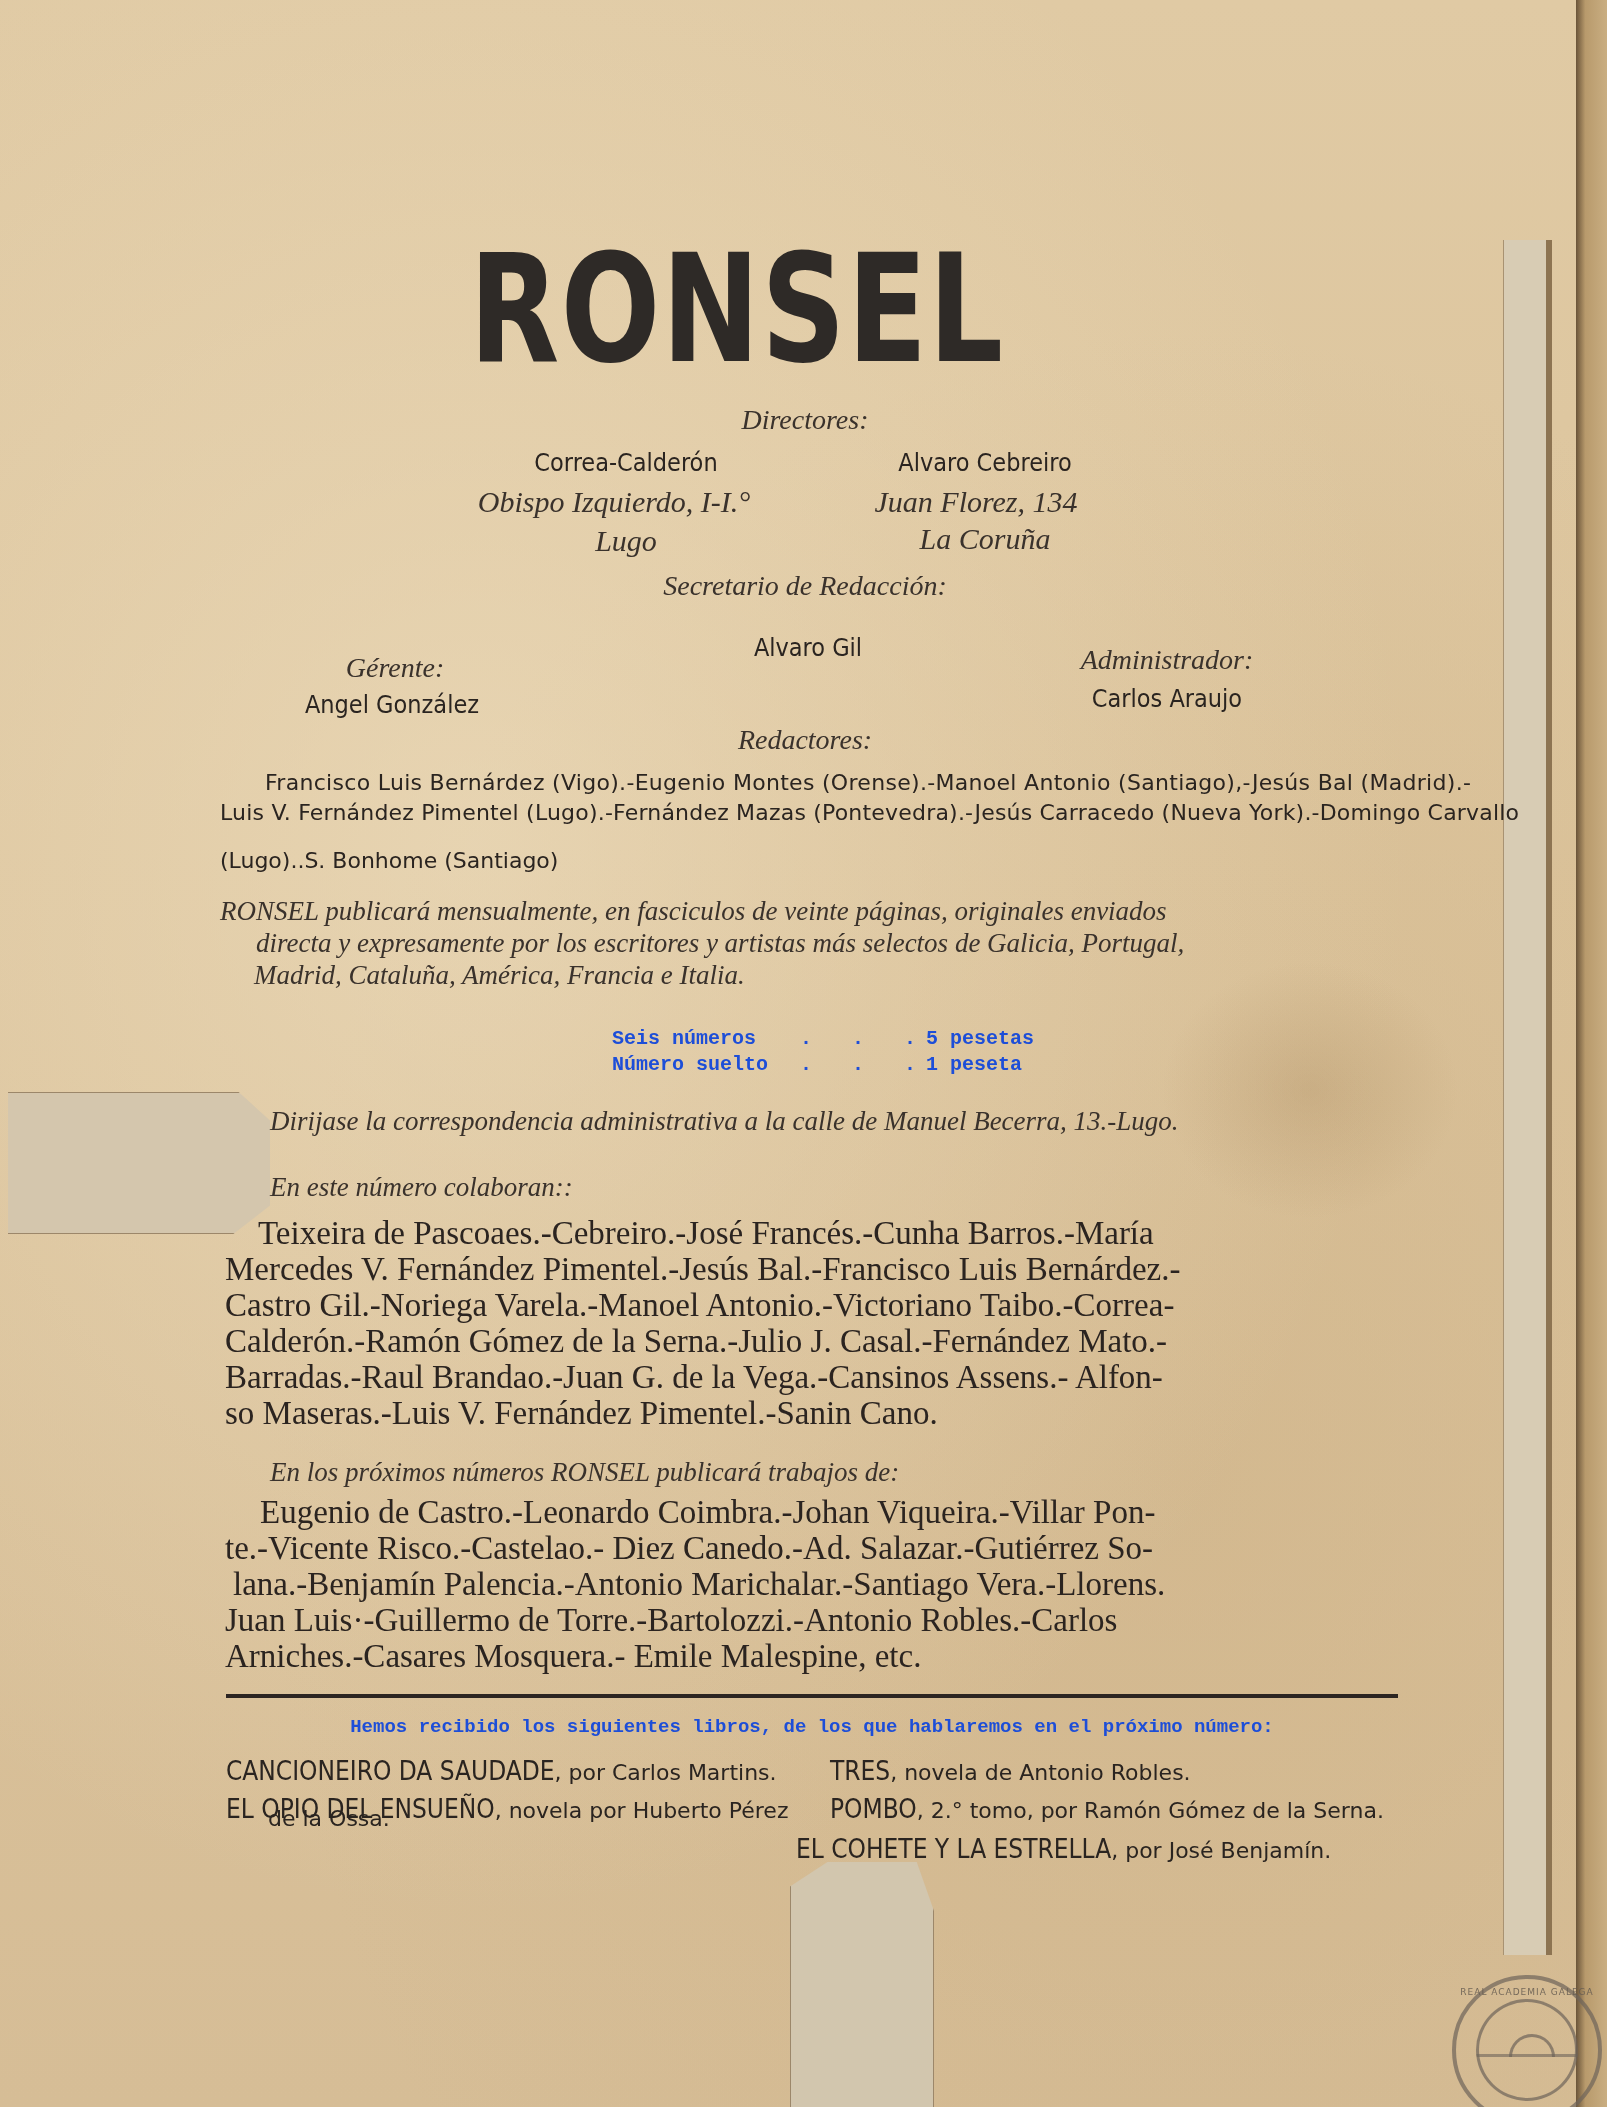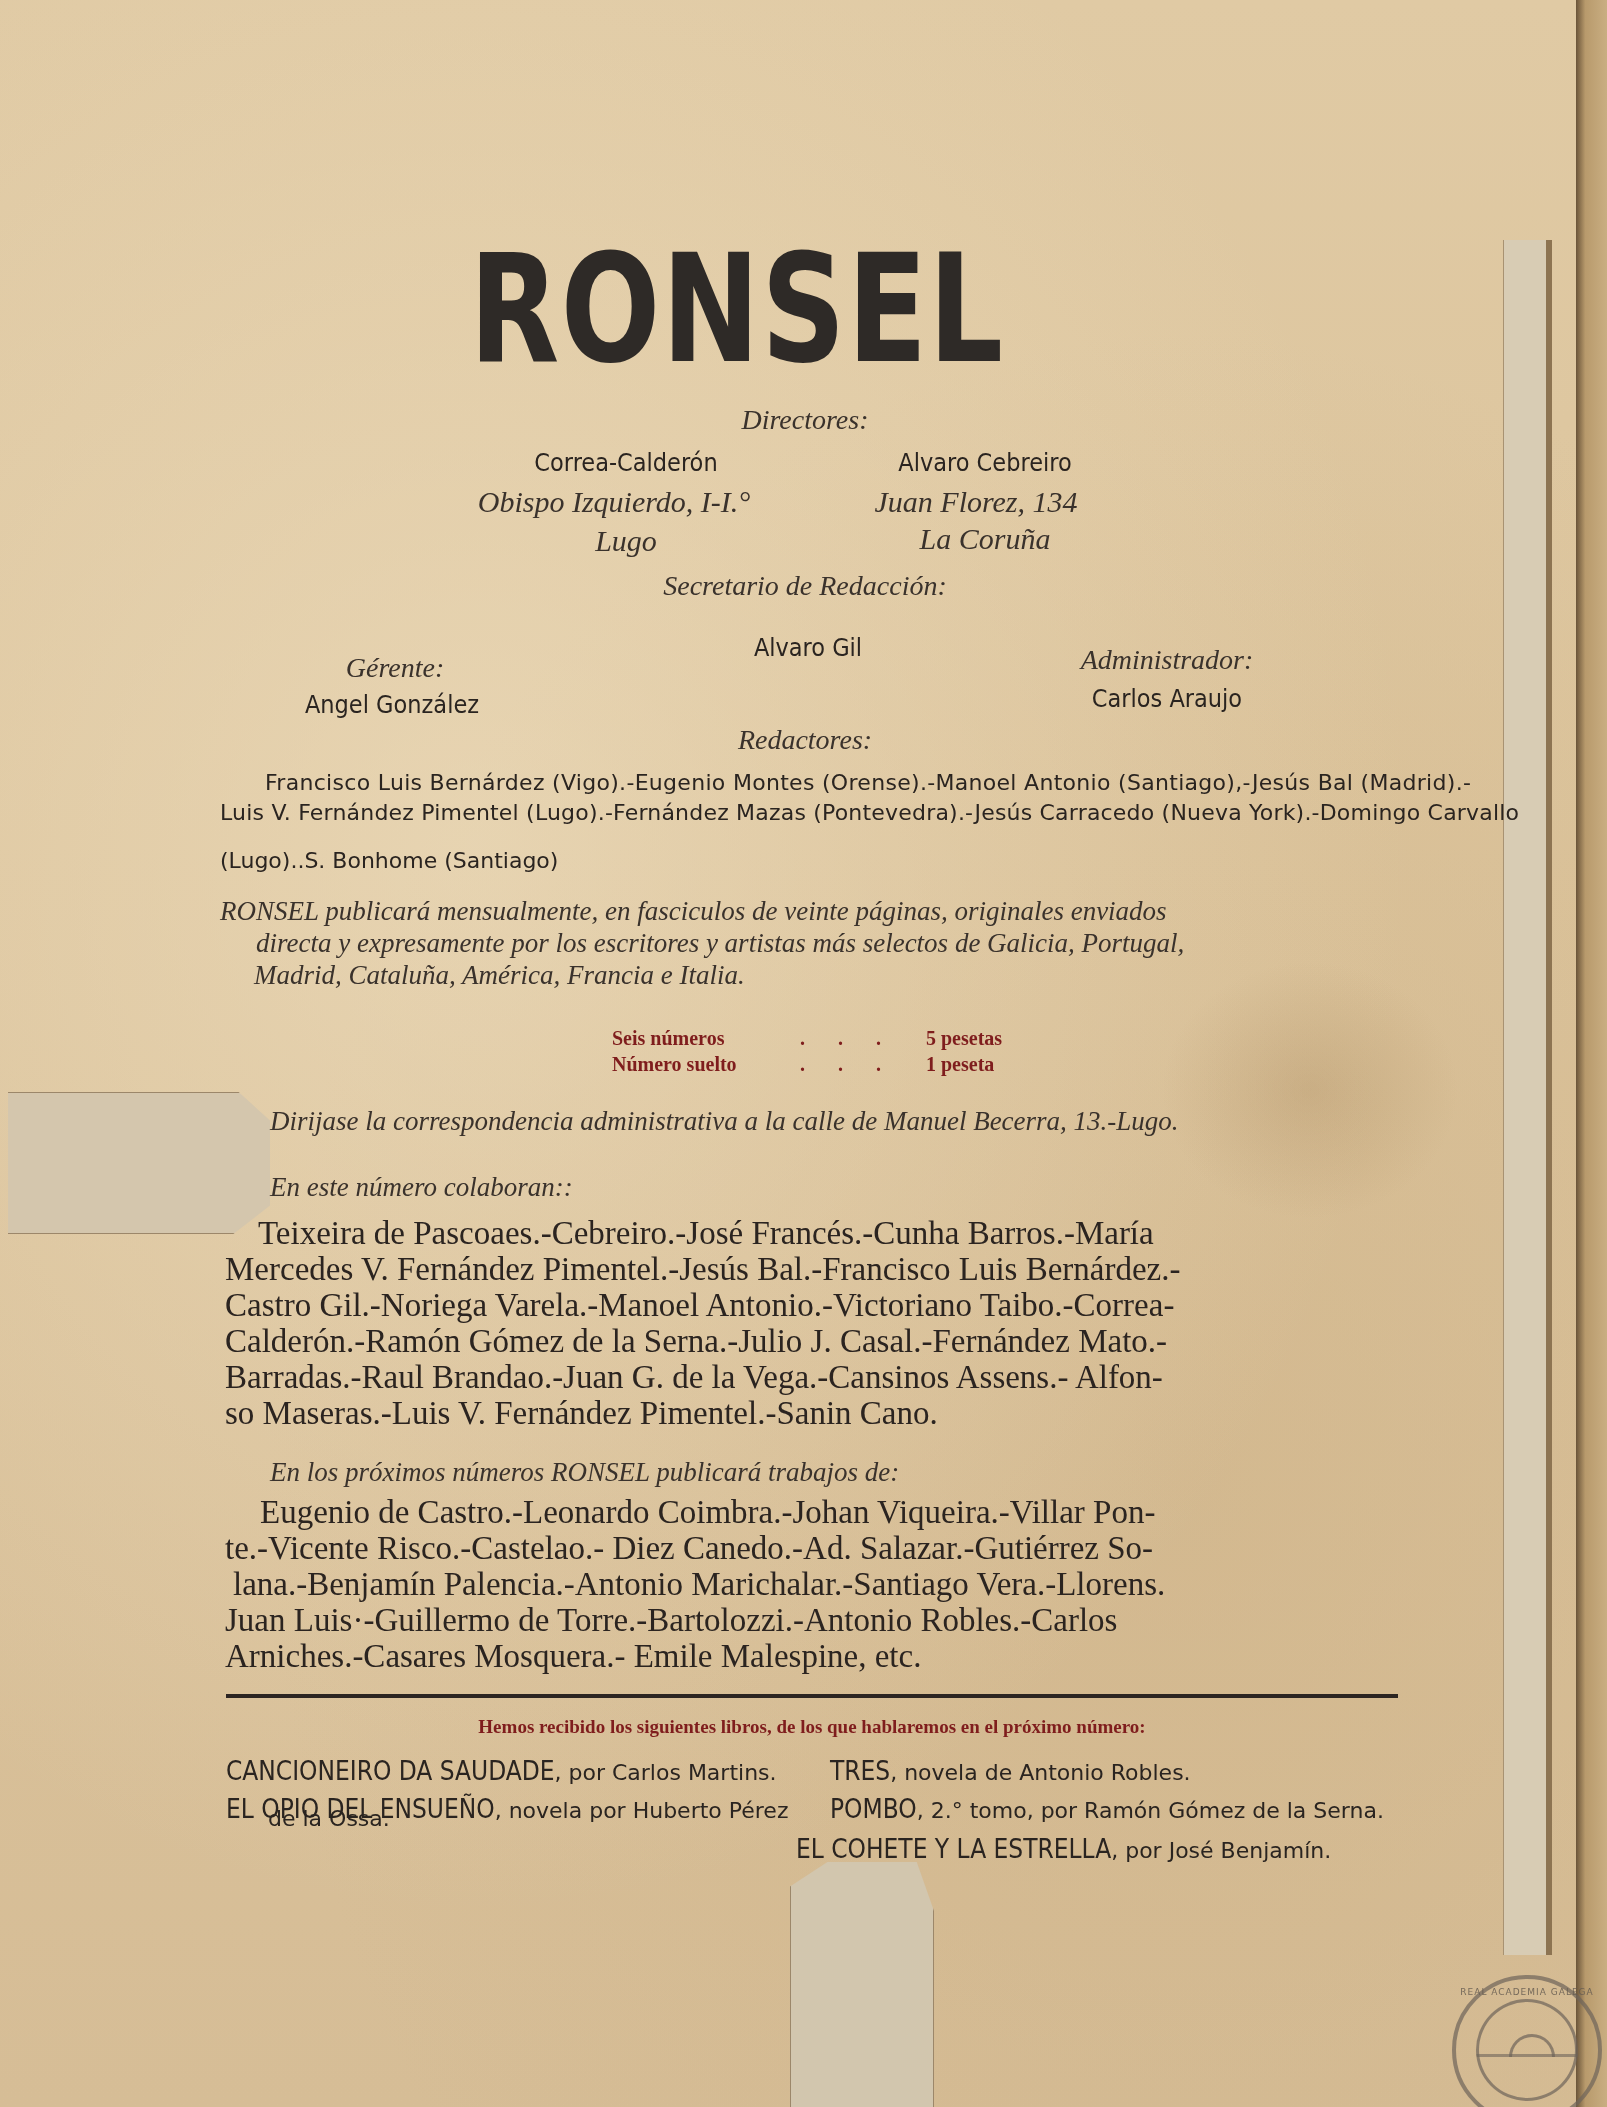--- a/index.html
+++ b/index.html
@@ -46,21 +46,21 @@
     display:flex; align-items:center; justify-content:center;
     font-family:"DejaVu Sans", sans-serif; font-weight:bold;
     font-size:150px; letter-spacing:2px; color:#2e2a27;
     transform:scaleX(0.78); transform-origin:left center;
     line-height:1;
   }
   .it { font-family:"Liberation Serif", serif; font-style:italic; font-size:28px; color:#3a322c; }
   .deco { font-family:"DejaVu Sans Condensed","DejaVu Sans", sans-serif; font-size:25px; color:#2a2420; transform-origin:center; }
   .deco-sm { font-family:"DejaVu Sans", sans-serif; font-size:22px; color:#2a2420; }
   .serif-big { font-family:"Liberation Serif", serif; font-size:33px; color:#2b2420; }
-  .bold-sans { font-family:Liberation Serif, serif; font-weight:bold; font-size:20px; color:#7f1d1d; }
+  .bold-sans { font-family:Liberation Mono, monospace; font-weight:bold; font-size:20px; color:#1d4ed8; }
   .rule { position:absolute; left:226px; top:1694px; width:1172px; height:4px; background:#2c2522; }
 
   .stamp {
     position:absolute; left:1452px; top:1975px; width:150px; height:150px; border-radius:50%;
     border:4px solid rgba(110,100,90,0.7); box-sizing:border-box;
   }
   .stamp-inner {
     position:absolute; left:20px; top:20px; width:102px; height:102px; border-radius:50%;
     border:3px solid rgba(110,100,90,0.7); box-sizing:border-box; overflow:hidden;
     background:repeating-linear-gradient(180deg, rgba(0,0,0,0) 0 52px, rgba(110,100,90,0.6) 52px 55px, rgba(0,0,0,0) 55px 60px);

